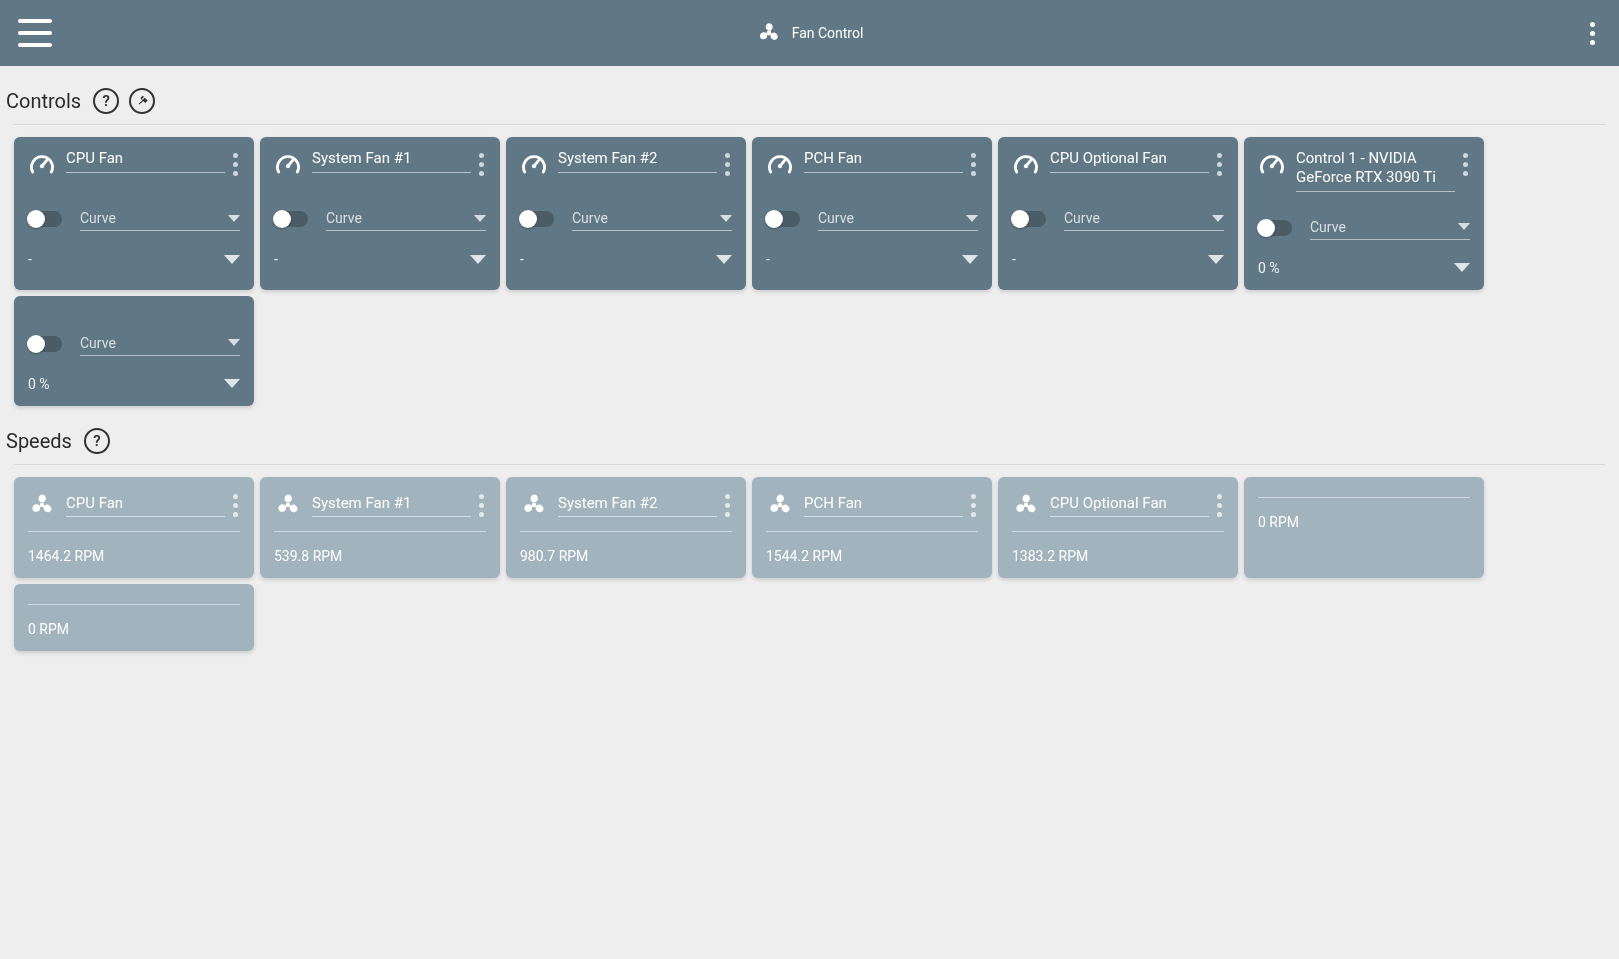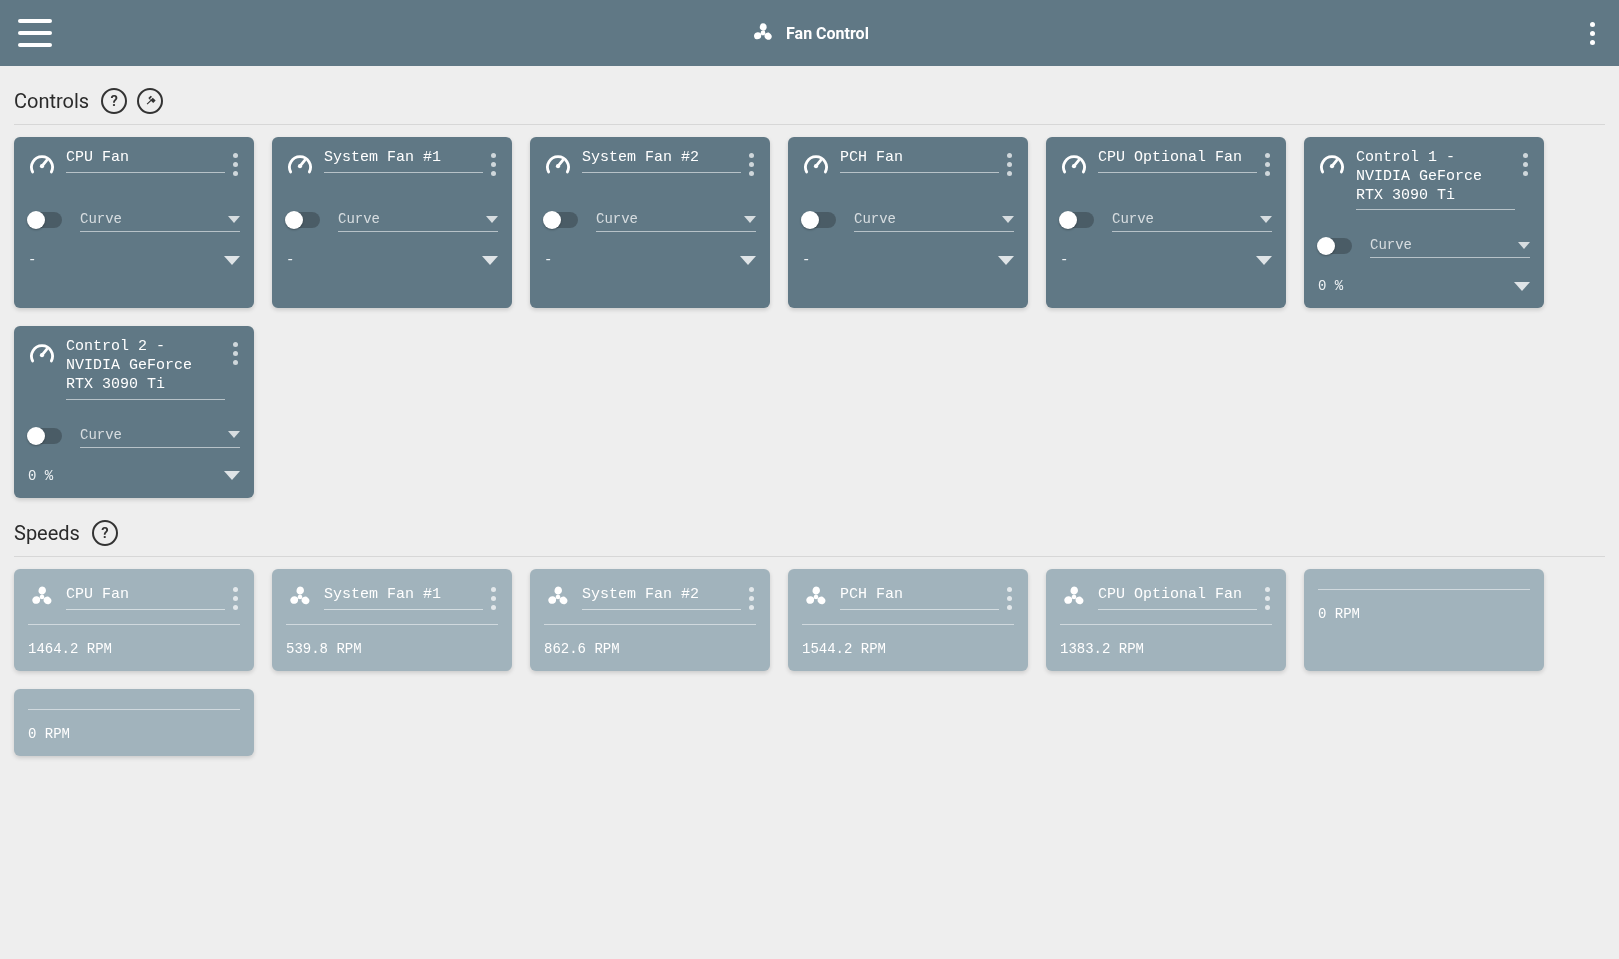--- a/index.html
+++ b/index.html
@@ -21,55 +21,55 @@
   }
   .hamburger {
     width: 34px; height: 28px;
     display: flex; flex-direction: column; justify-content: space-between;
     cursor: pointer;
   }
   .hamburger span { display:block; height:4px; background:#fff; border-radius:2px; }
   .app-title-wrap {
     position:absolute; left:0; right:0; display:flex; justify-content:center; align-items:center; pointer-events:none;
   }
-  .app-title-wrap .title-text { font-size:16px; margin-left:10px; color:#fff;font-weight:bold; }
+  .app-title-wrap .title-text { font-size:14px; margin-left:10px; color:#fff; }
   .header-more {
     margin-left:auto; cursor:pointer; padding:6px;
   }
   .more-dots { display:flex; flex-direction:column; gap:4px; }
   .more-dots span { width:5px; height:5px; border-radius:50%; background:#fff; display:block; }
   .more-dots.dim span { background: rgba(255,255,255,0.7); }
 
   .content {
     height: calc(100% - 66px);
     overflow-y: auto;
     padding: 0 0 40px 0;
   }
 
   .section-header {
     display:flex; align-items:center;
-    padding: 18px 14px 8px 14px;
+    padding: 18px 14px 8px 6px;
     margin-top: 4px;
   }
   .section-title {
     font-size: 20px; color:#2b2b2b; margin-right:12px;
   }
   .circle-icon-btn {
     width:26px; height:26px; border:2px solid #333; border-radius:50%;
     display:flex; align-items:center; justify-content:center;
     font-size:15px; font-weight:600; color:#333;
     margin-right:10px; cursor:pointer;
     background: transparent;
   }
   .divider-line {
     height:1px; background:#d7d7d7; margin: 2px 14px 12px 14px;
   }
 
   .card-grid {
-    display:flex; flex-wrap:wrap; gap:18px; padding: 0 14px; font-family: Liberation Mono, monospace;
+    display:flex; flex-wrap:wrap; gap:6px; padding: 0 14px;
   }
   .card {
     width: 240px;
     border-radius:6px;
     padding: 12px 14px 14px 14px;
     color:#fff;
     box-shadow: 0 2px 4px rgba(0,0,0,0.15);
     position:relative;
   }
   .card.control { background:#607885; }
@@ -412,39 +412,20 @@
           </div>
         </div>
         <div class="card-row3">
           <span class="status-val">0 %</span>
           <span class="expand-caret">
             <div class="caret-down lg"></div>
           </span>
         </div>
       </div>
       <div class="card control">
-        <div class="card-top">
-          <div class="card-icon"><svg width="28" height="28" viewBox="0 0 24 24">
-  <g fill="none" stroke="#fff" stroke-width="2.4" stroke-linecap="round">
-    <path d="M4 18a9 9 0 1 1 16 0"></path>
-    <line x1="12" y1="13" x2="16" y2="8"></line>
-  </g>
-  <circle cx="12" cy="13" r="1.8" fill="#fff"></circle>
-</svg></div>
-          <div class="card-name-wrap">
-            <div class="card-name underline-input">Control 2 - NVIDIA GeForce RTX 3090 Ti</div>
-          </div>
-          <div class="card-more">
-            <div class="more-dots dim">
-              <span></span>
-              <span></span>
-              <span></span>
-            </div>
-          </div>
-        </div>
         <div class="card-row2">
           <div class="toggle">
             <div class="knob"></div>
           </div>
           <div class="dropdown">
             <span class="dd-label">Curve</span>
             <span class="dd-caret">
               <div class="caret-down"></div>
             </span>
           </div>
@@ -528,21 +509,21 @@
           </div>
           <div class="card-more">
             <div class="more-dots dim">
               <span></span>
               <span></span>
               <span></span>
             </div>
           </div>
         </div>
         <div class="speed-underline-divider"></div>
-        <div class="speed-value">862.6 RPM</div>
+        <div class="speed-value">980.7 RPM</div>
       </div>
       <div class="card speed">
         <div class="card-top">
           <div class="card-icon"><svg width="28" height="28" viewBox="0 0 24 24">
   <g fill="#fff">
     <circle cx="12" cy="12" r="2"></circle>
     <path d="M12 3c3 0 4 3 3 5-1 2-3 2-3 2s-3-1-3-3 1-4 3-4z" transform="rotate(0 12 12)"></path>
     <path d="M12 3c3 0 4 3 3 5-1 2-3 2-3 2s-3-1-3-3 1-4 3-4z" transform="rotate(120 12 12)"></path>
     <path d="M12 3c3 0 4 3 3 5-1 2-3 2-3 2s-3-1-3-3 1-4 3-4z" transform="rotate(240 12 12)"></path>
   </g>

